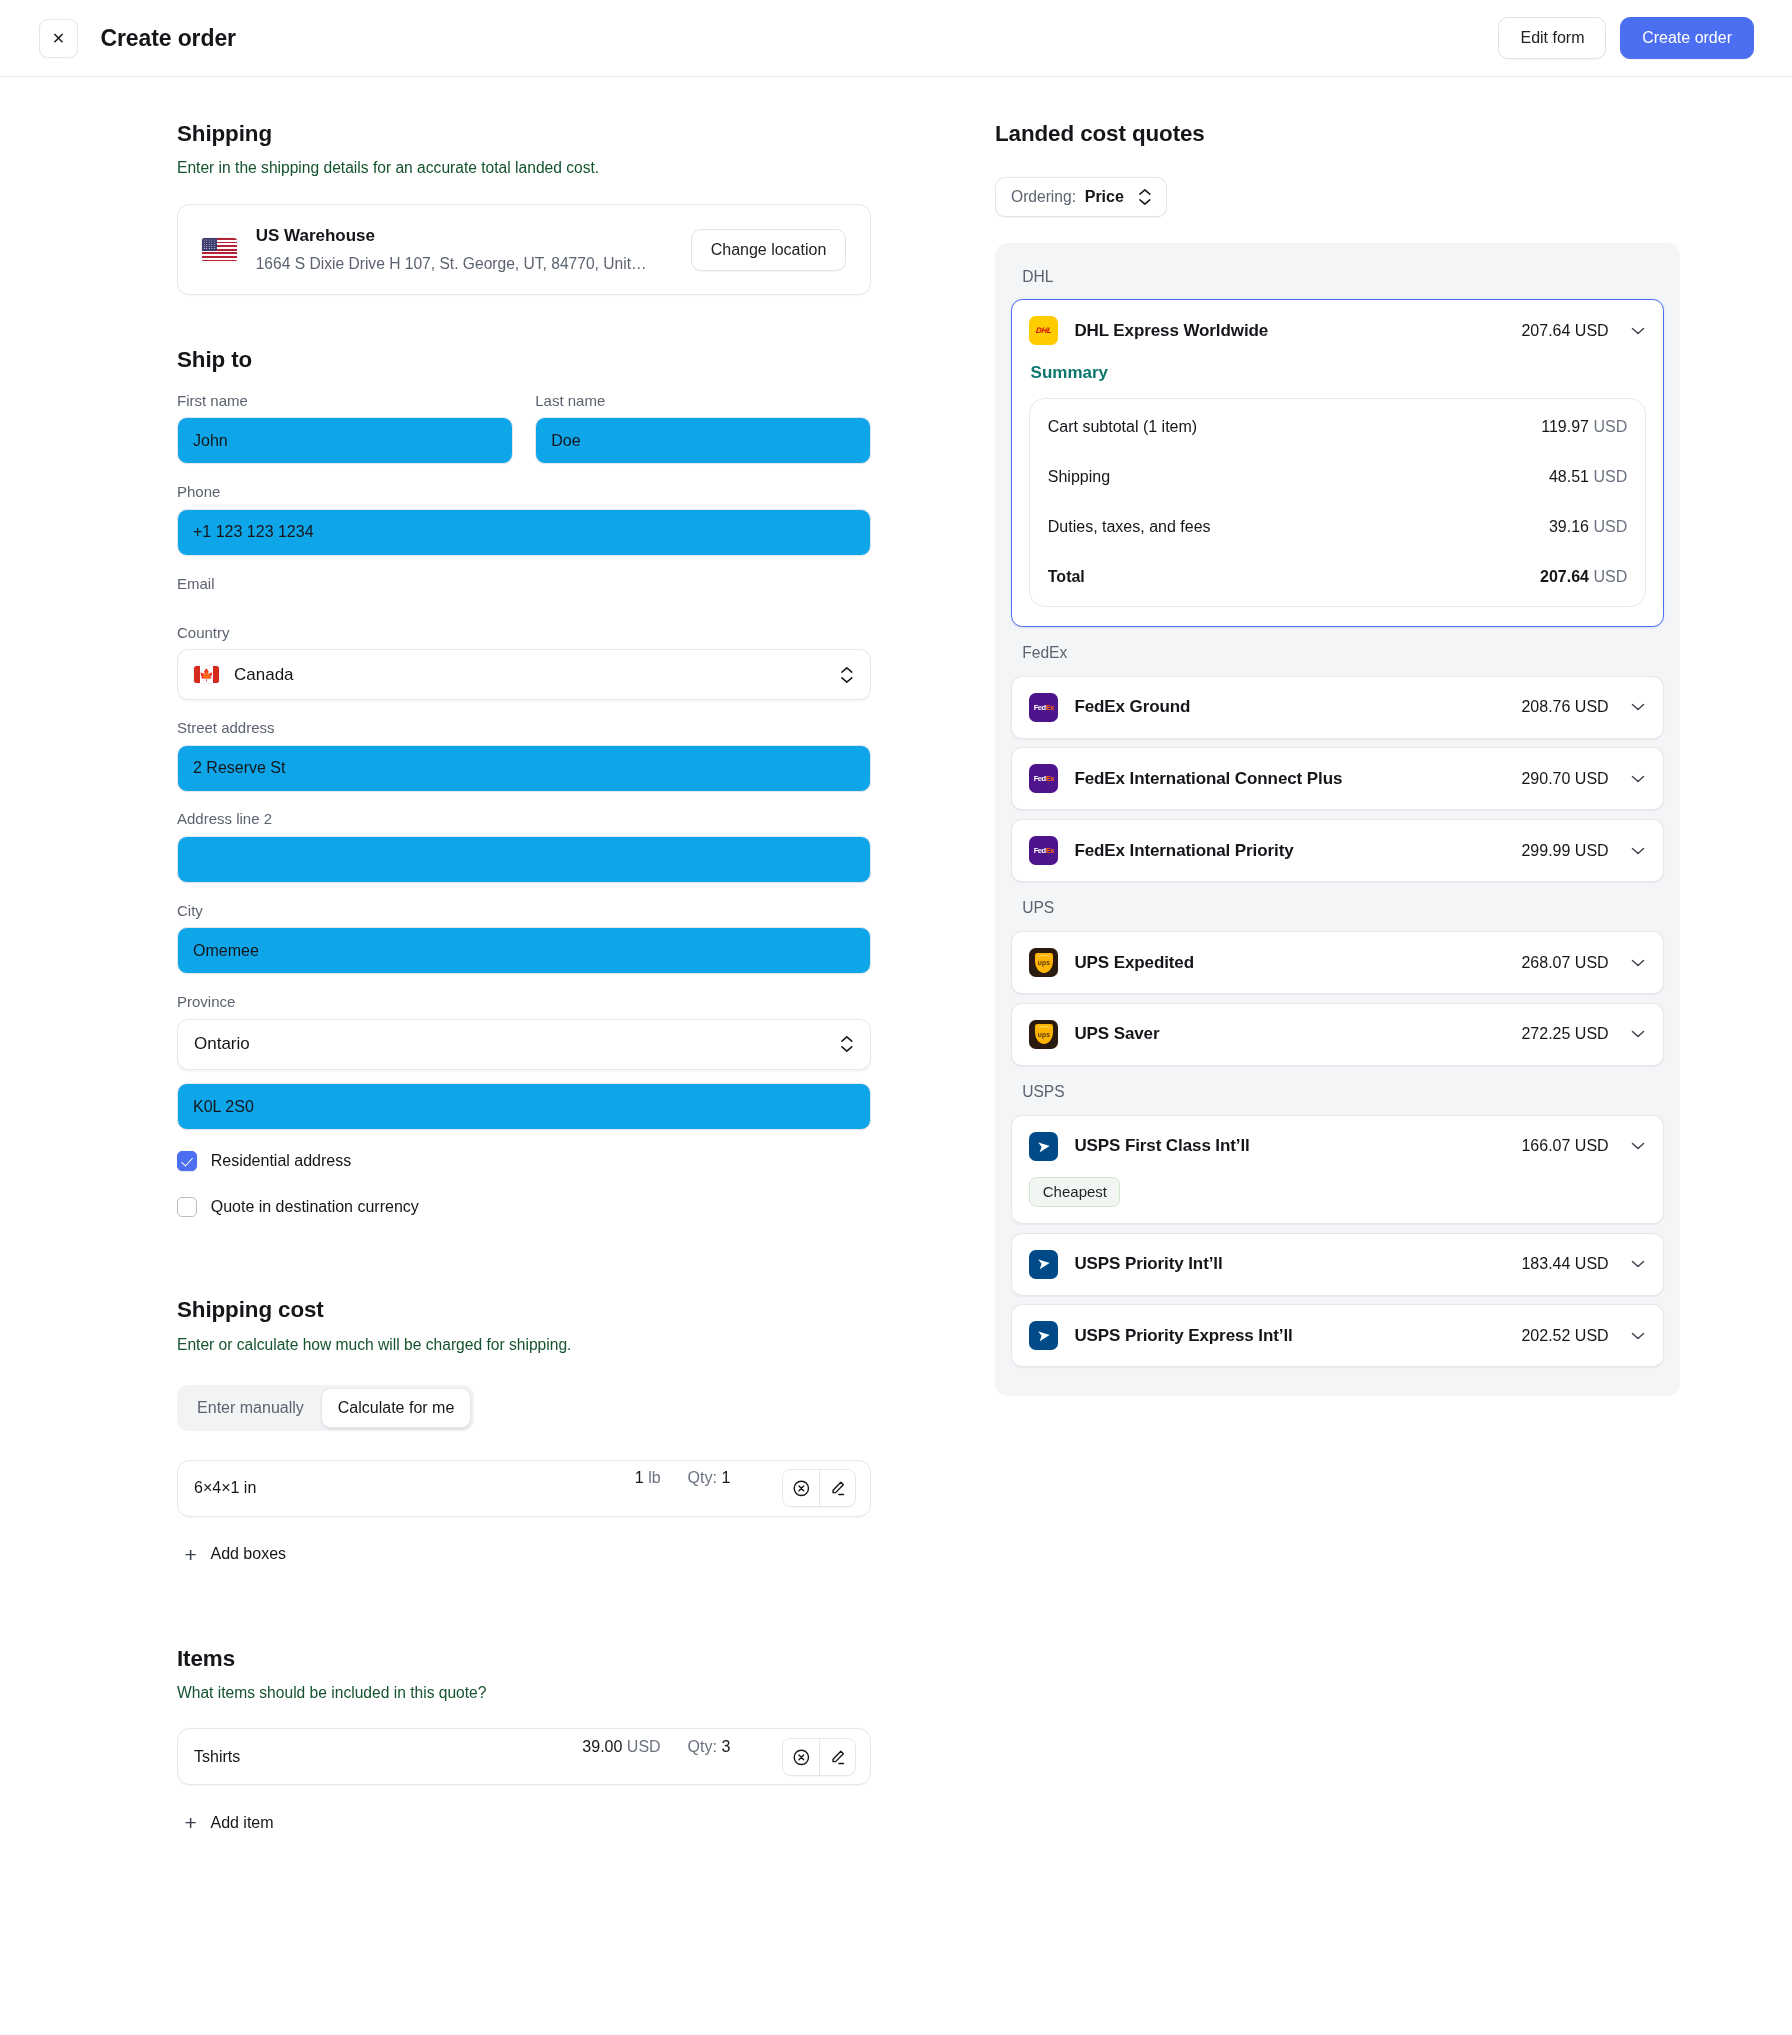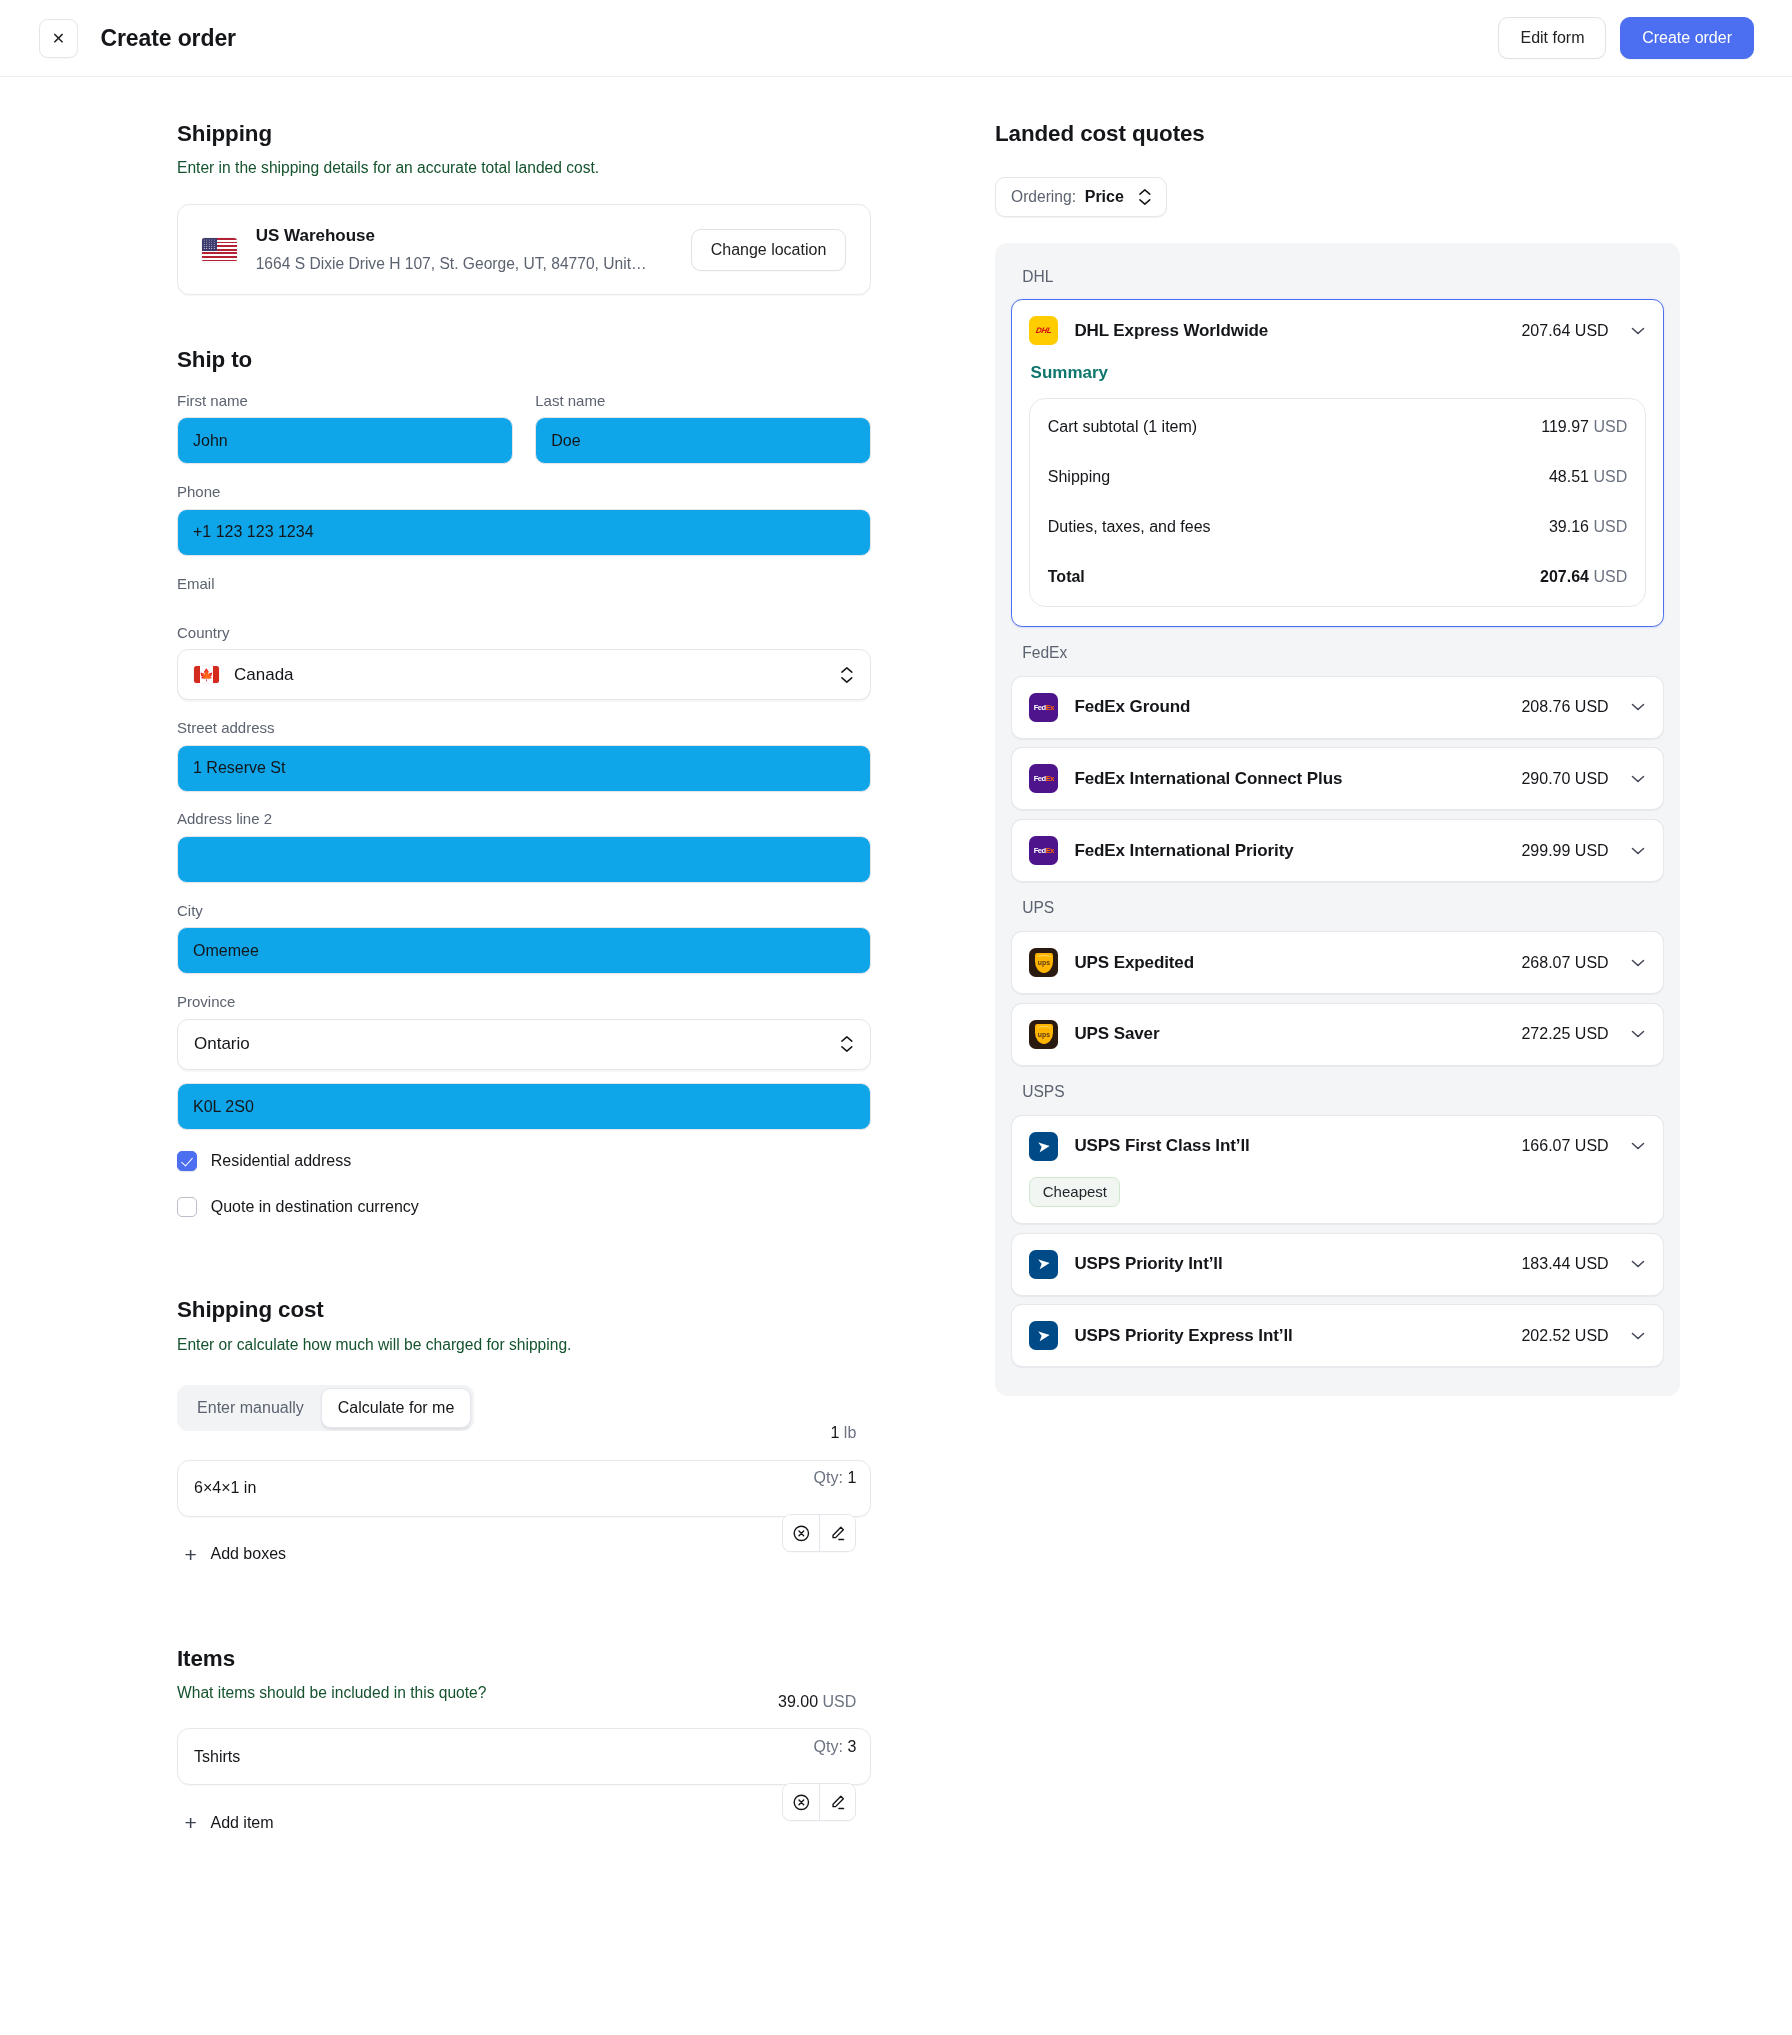--- a/index.html
+++ b/index.html
@@ -267,21 +267,21 @@
     border: 1.2px solid #e6e8ec;
     border-radius: 12.4px;
     background: #fff;
     height: 57px;
     display: flex;
     align-items: center;
     padding: 0 13.7px 0 16px;
     box-shadow: 0 0.6px 1.2px rgba(22,29,37,.04);
   }
   .line-name { font-size: 16px; color: #14161a; }
-  .line-meta { margin-left: auto; display: flex; align-items: flex-end; gap: 27px; flex-direction: column; }
+  .line-meta { margin-left: auto; display: flex; align-items: flex-start; gap: 27px; }
   .meta-txt { font-size: 16px; color: #14161a; }
   .meta-txt .unit { color: #6b7280; }
   .icon-group {
     margin-left: 25px;
     display: flex;
     border: 1.2px solid #e3e6eb;
     border-radius: 8.7px;
     overflow: hidden;
     background: #fff;
     box-shadow: 0 0.6px 0.6px rgba(22,29,37,.05);
@@ -509,21 +509,21 @@
             </svg>
           <svg width="13.7" height="8" viewBox="0 0 22 13">
               <path d="M3 3 L11 10 L19 3" stroke="#14161a" stroke-width="2.4" fill="none" stroke-linecap="round" stroke-linejoin="round"></path>
             </svg>
         </span>
       </div>
     </div>
 
     <div class="field">
       <label class="field-label">Street address</label>
-      <div class="input">1 Reserve St</div>
+      <div class="input">2 Reserve St</div>
     </div>
 
     <div class="field">
       <label class="field-label">Address line 2</label>
       <div class="input"></div>
     </div>
 
     <div class="field">
       <label class="field-label">City</label>
       <div class="input">Omemee</div>

